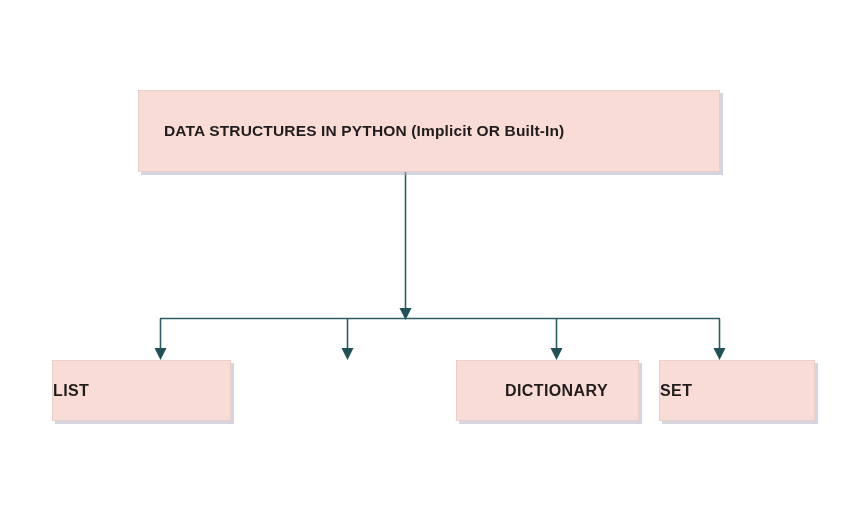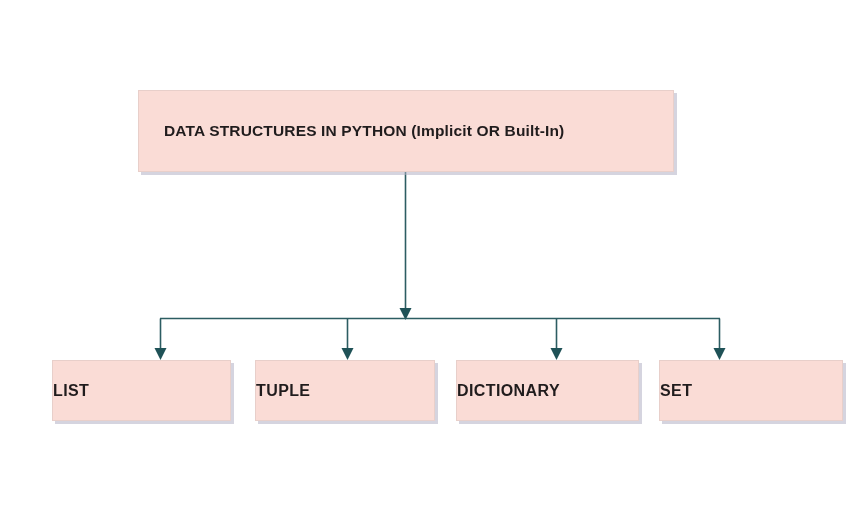--- a/index.html
+++ b/index.html
@@ -27,38 +27,38 @@
     box-shadow: 3px 3px 0 0 rgba(178,176,196,0.55);
     display: flex;
     align-items: center;
     color: #201c1d;
     font-weight: bold;
     -webkit-font-smoothing: antialiased;
   }
   .node.root {
     left: 138px;
     top: 90px;
-    width: 536px;
+    width: 582px;
     height: 82px;
     justify-content: flex-start;
     padding-left: 25px;
     font-size: 15.5px;
     letter-spacing: 0.15px;
   }
   .node.leaf {
     top: 360px;
     height: 61px;
     justify-content: flex-start;
     font-size: 16px;
     letter-spacing: 0.4px;
   }
   .node.leaf-list       { left: 52px;  width: 179px; }
   .node.leaf-tuple      { left: 255px; width: 180px; }
-  .node.leaf-dictionary { left: 456px; width: 183px; }
-  .node.leaf-set        { left: 659px; width: 184px; }
+  .node.leaf-dictionary { left: 456px; width: 183px; padding-left: 48px; }
+  .node.leaf-set        { left: 659px; width: 156px; }
 
   
   #connectors {
     position: absolute;
     left: 0;
     top: 0;
     width: 861px;
     height: 507px;
     pointer-events: none;
   }
@@ -97,23 +97,20 @@
   </svg>
 
   <div class="node root">
     <span>DATA STRUCTURES IN PYTHON (Implicit OR Built-In)</span>
   </div>
 
   <div class="node leaf leaf-list">
     <span>LIST</span>
   </div>
 
-  <div class="node leaf leaf-tuple">
-    <span>TUPLE</span>
-  </div>
 
   <div class="node leaf leaf-dictionary">
     <span>DICTIONARY</span>
   </div>
 
   <div class="node leaf leaf-set">
     <span>SET</span>
   </div>
 
 </div>

